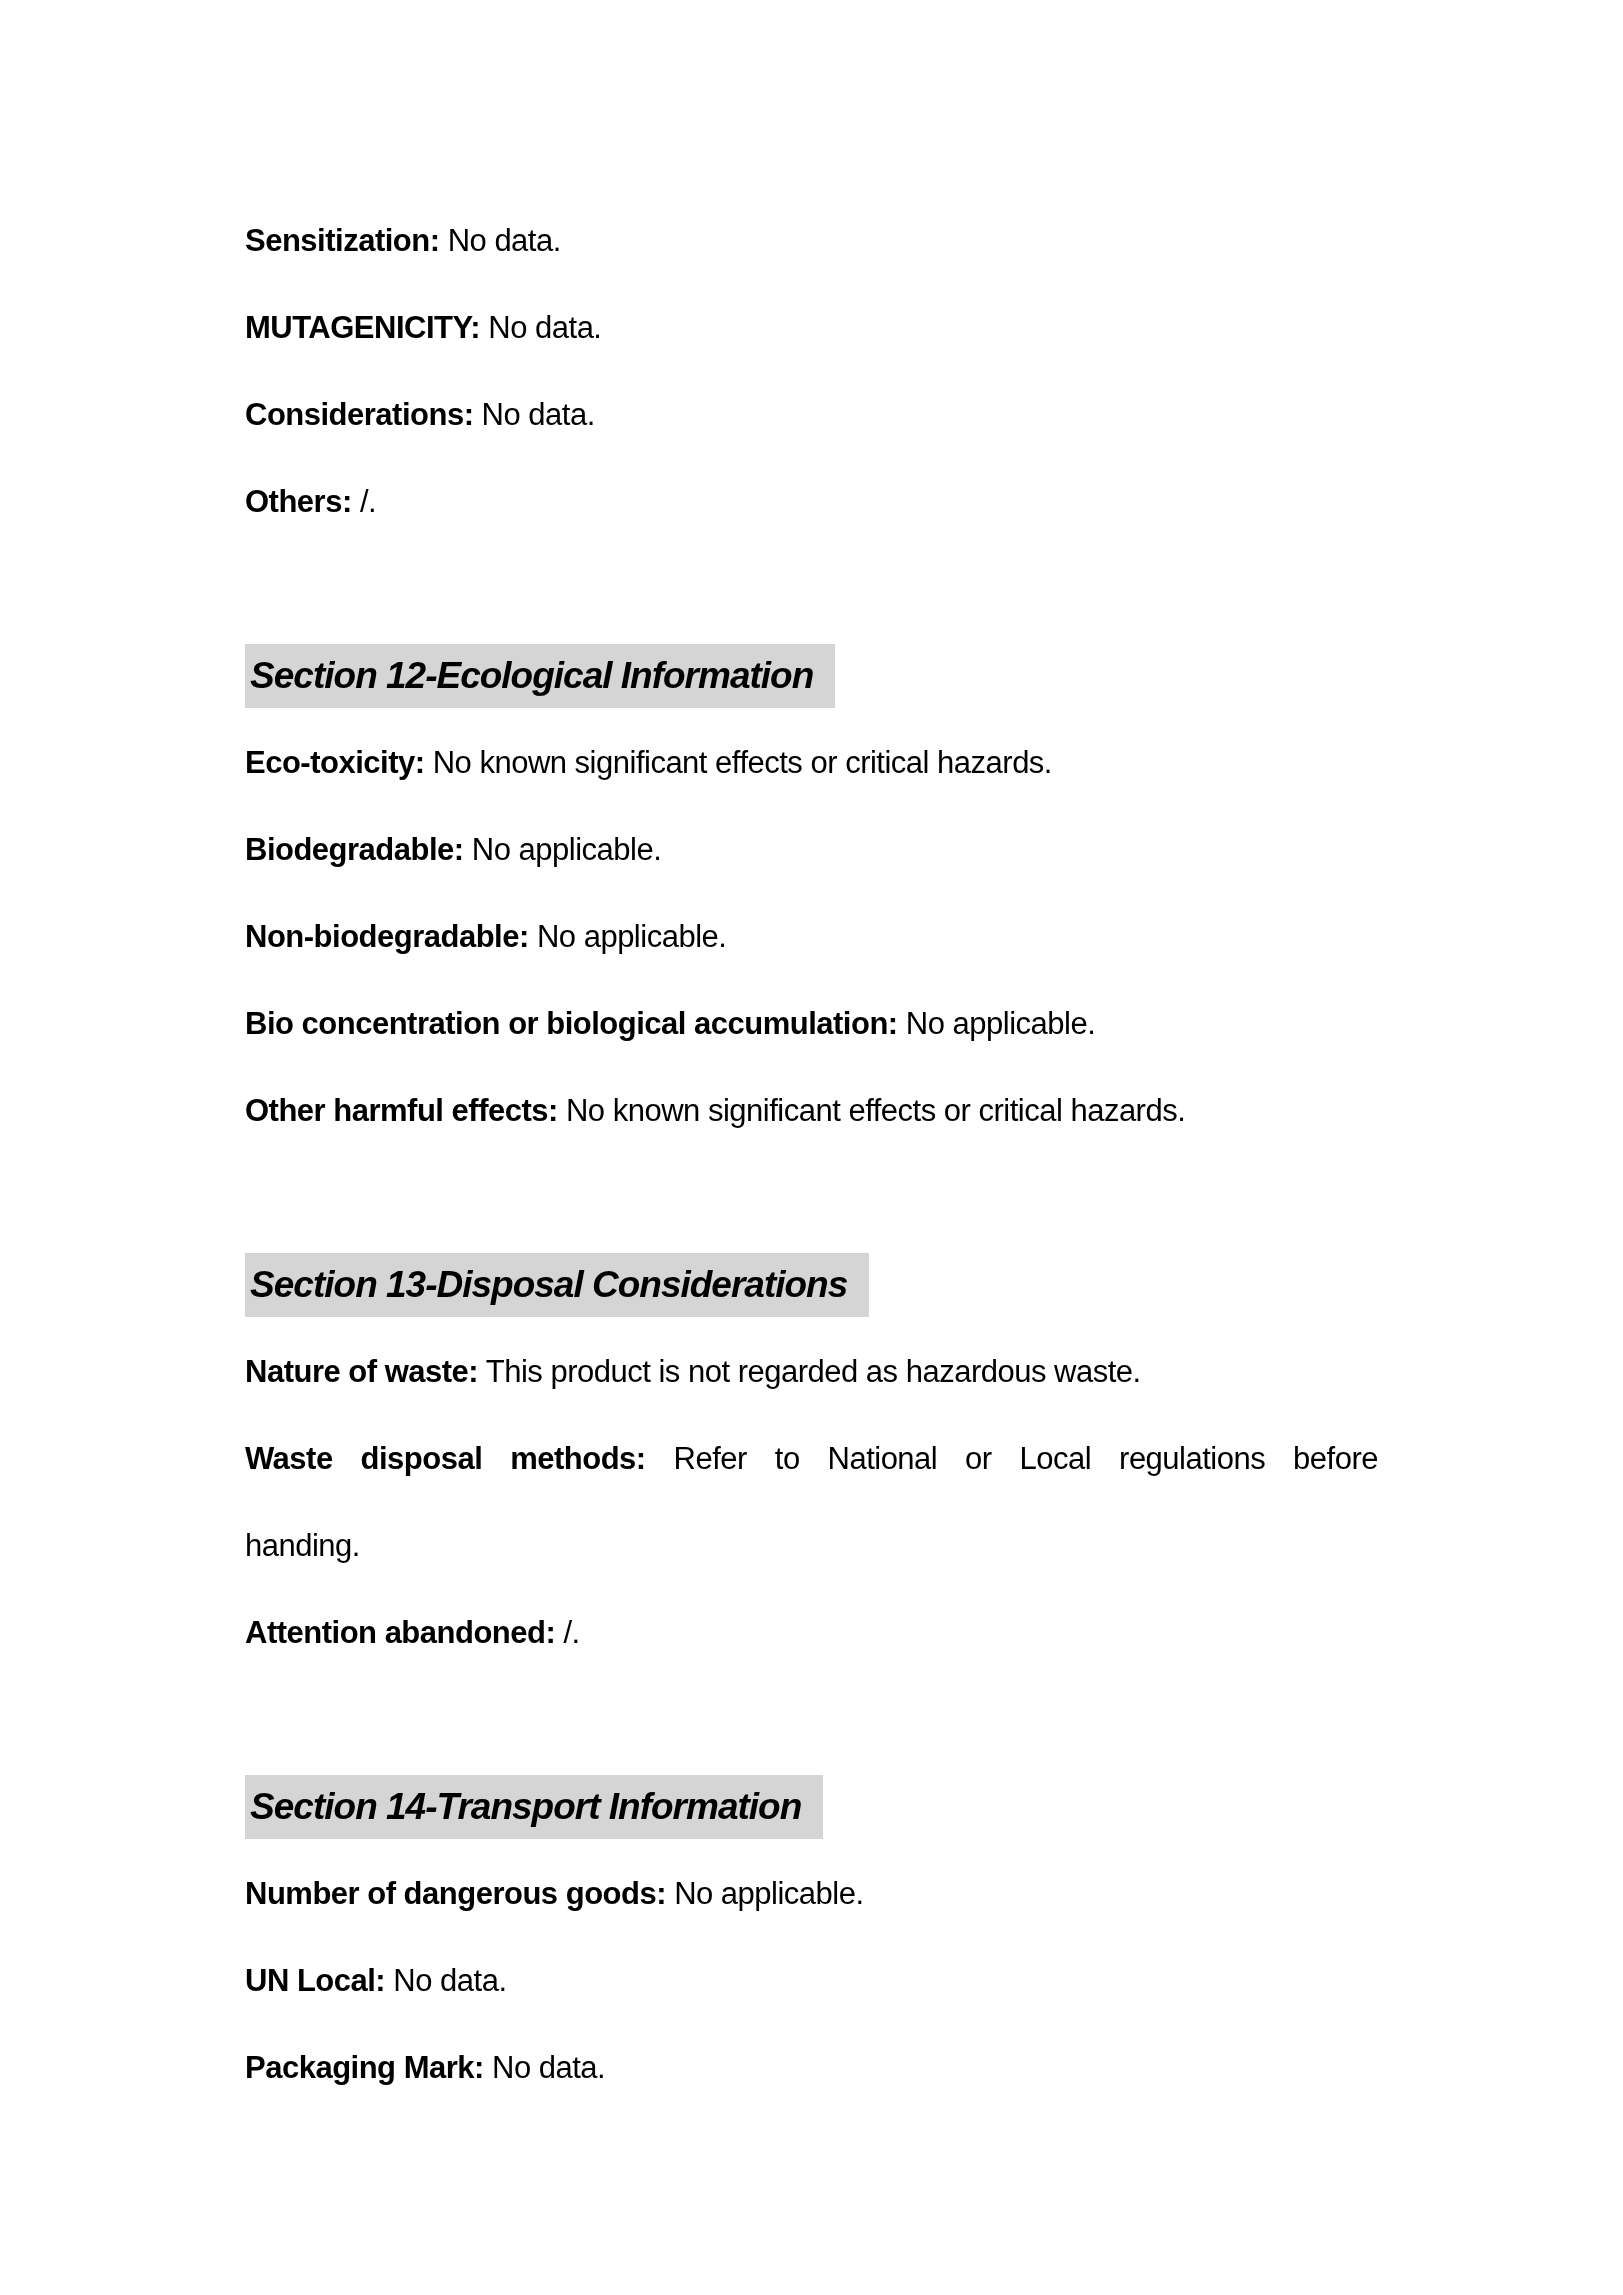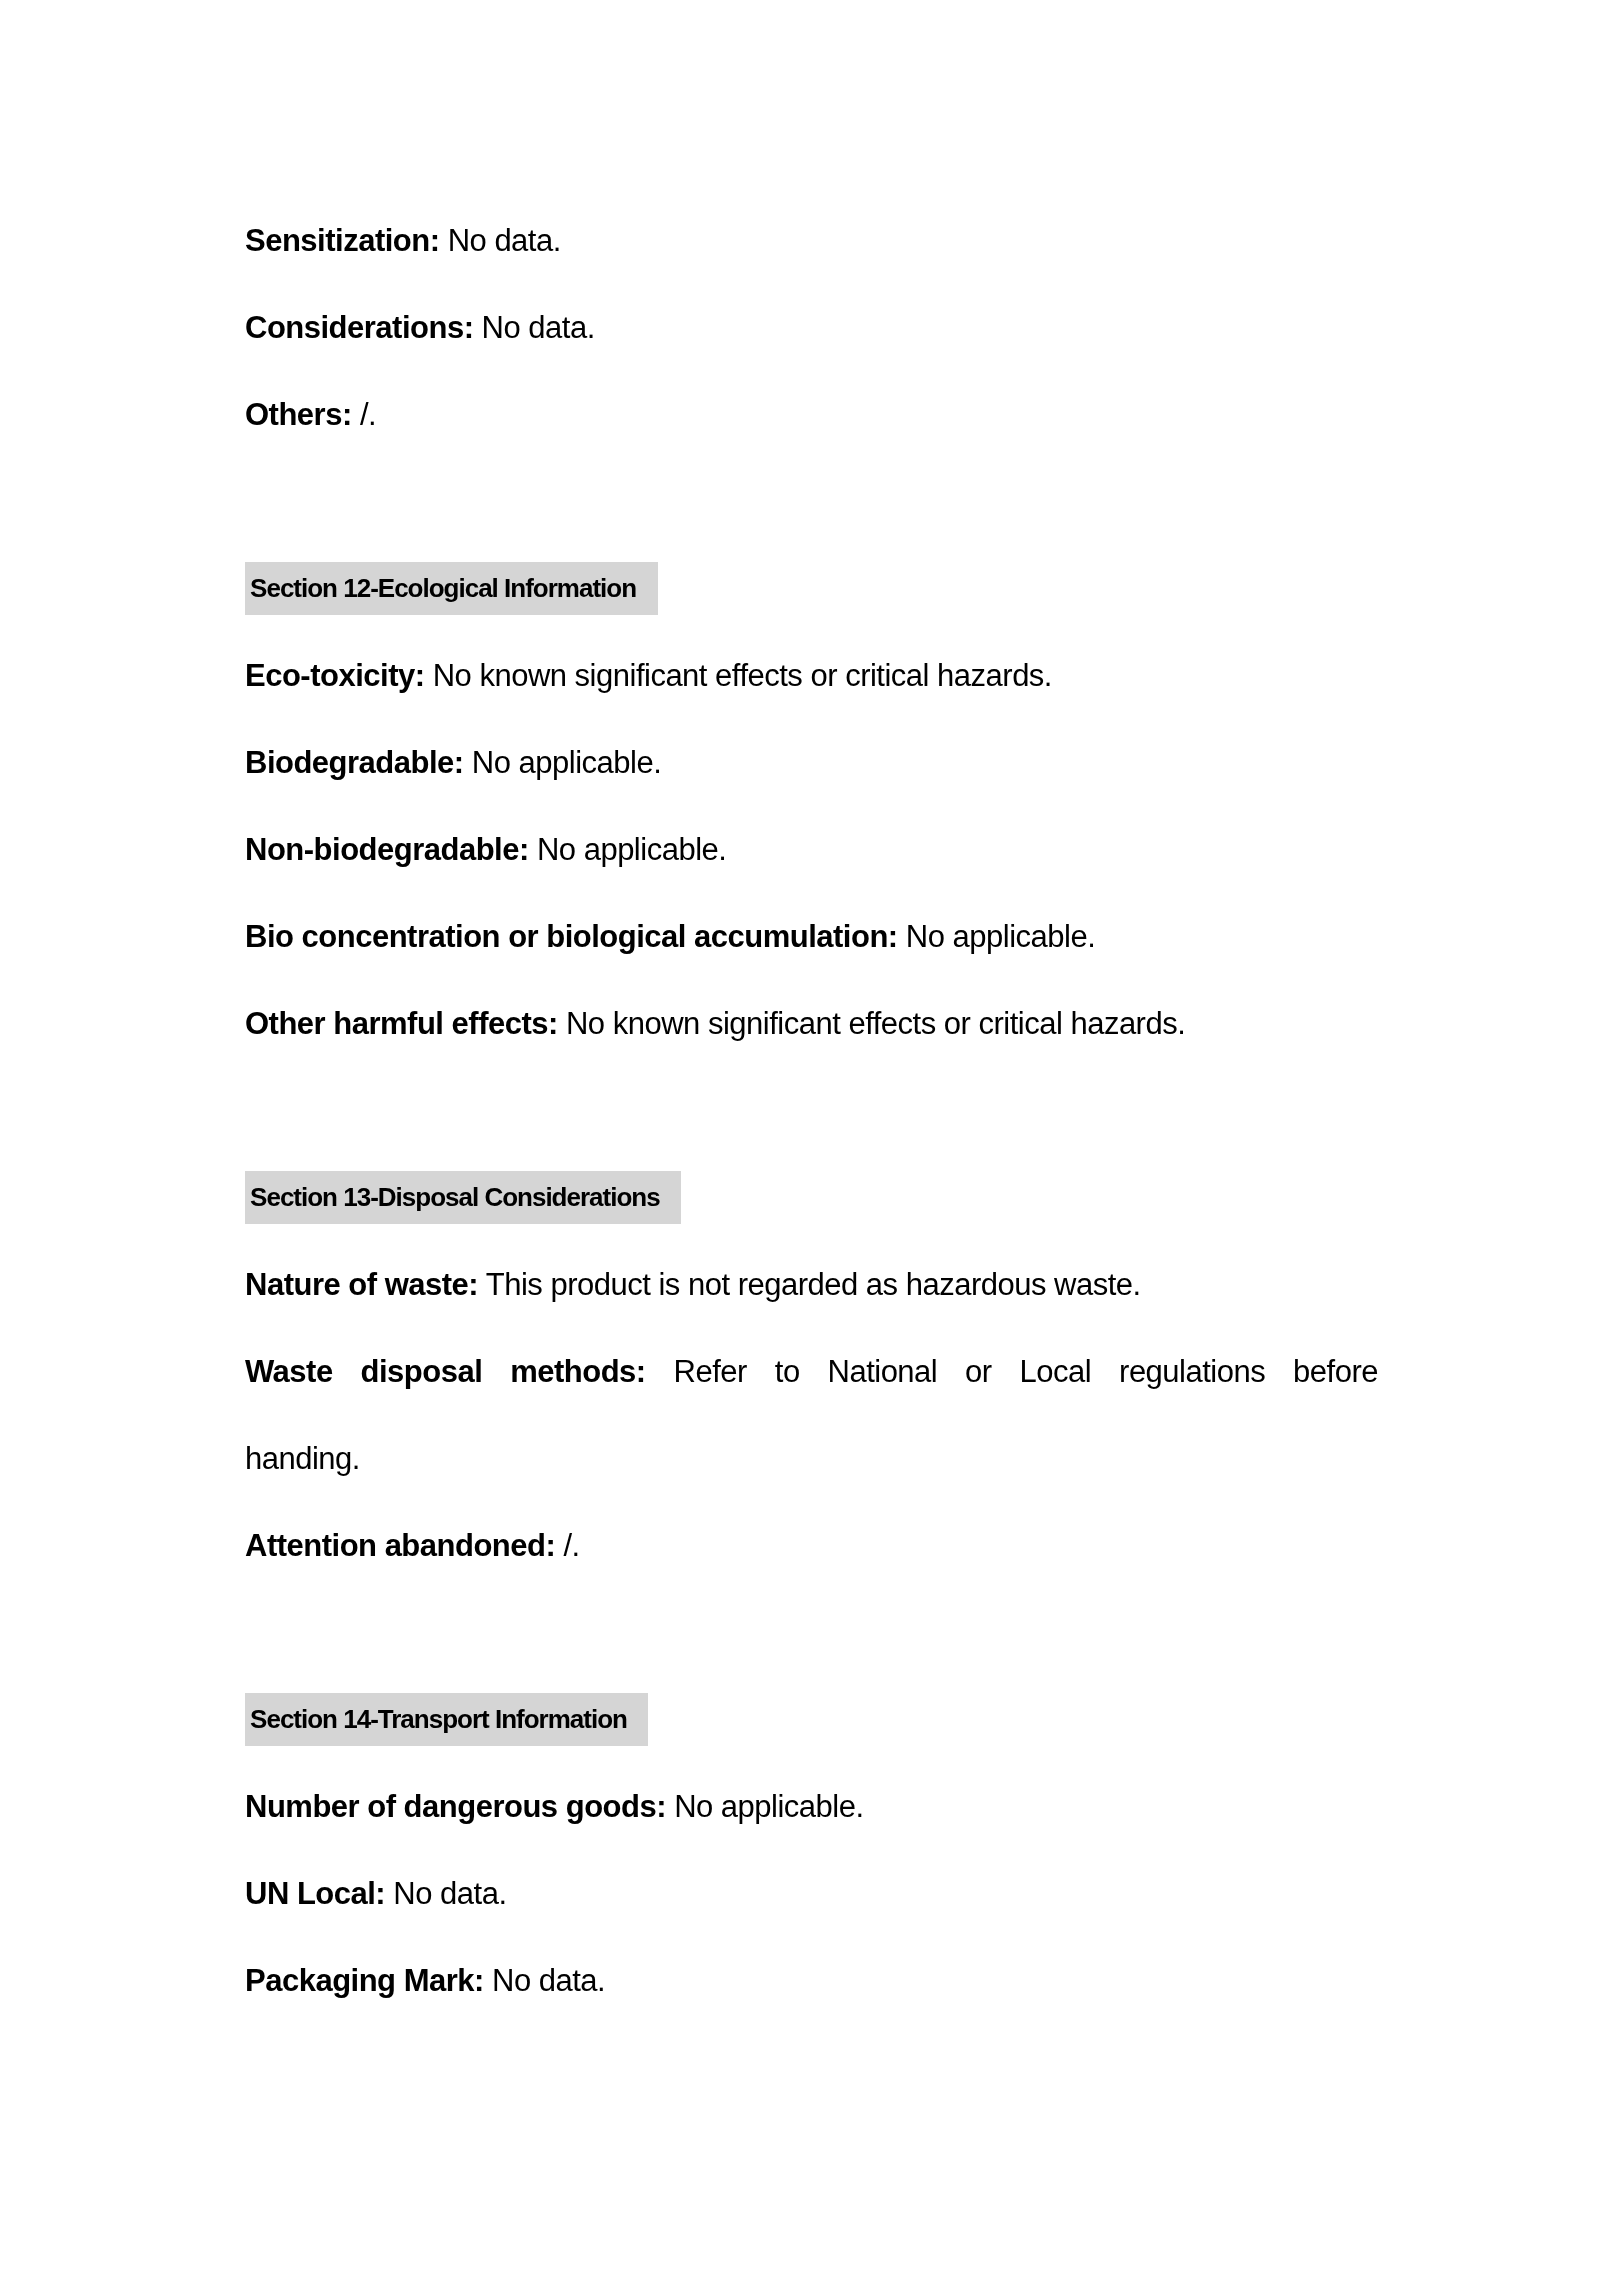--- a/index.html
+++ b/index.html
@@ -28,45 +28,50 @@
     letter-spacing: -0.5px;
     white-space: normal;
   }
   .lbl {
     font-weight: 700;
   }
   .val {
     font-weight: 400;
   }
   h2.section-heading {
-    font-size: 26px;
+    font-size: 37px;
     line-height: 87px;
     margin: 87px 0 0 0;
     font-weight: 700;
     letter-spacing: -1px;
+    font-style: italic;
   }
   h2.section-heading .hl {
     background: #d5d5d5;
     padding: 11.2px 21.5px 12.3px 5.1px;
   }
   
   .jline {
     display: inline-block;
     width: 100%;
     text-align: justify;
     text-align-last: justify;
   }
 </style>
 </head>
 <body>
 
 <div class="page">
 
   <p class="line">
     <span class="lbl">Sensitization:</span>
+    <span class="val">No data.</span>
+  </p>
+  <p class="line">
+    <span class="lbl">MUTAGENICITY:</span>
     <span class="val">No data.</span>
   </p>
   <p class="line">
     <span class="lbl">Considerations:</span>
     <span class="val">No data.</span>
   </p>
   <p class="line">
     <span class="lbl">Others:</span>
     <span class="val">/.</span>
   </p>

